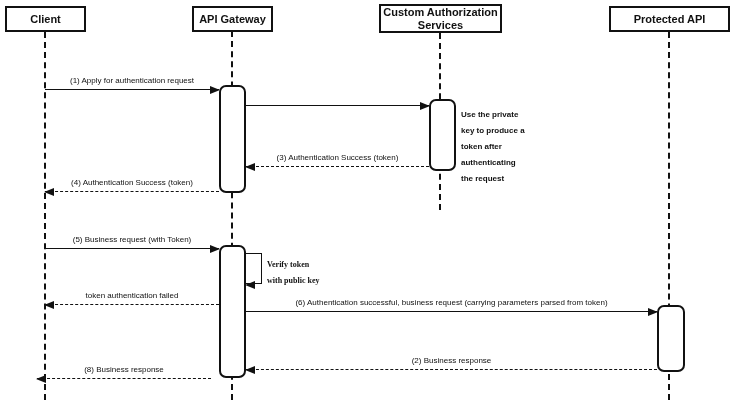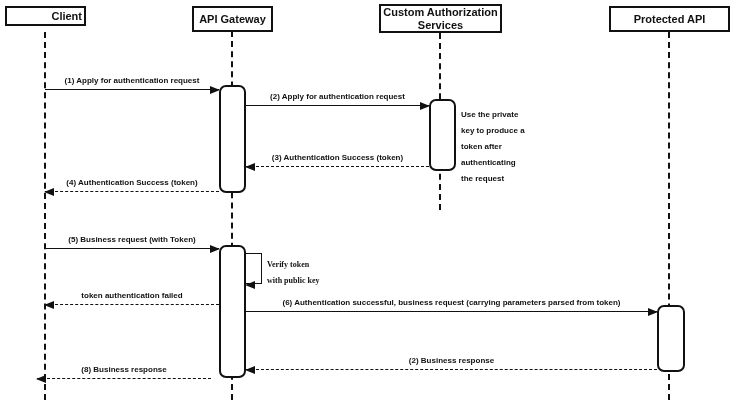--- a/index.html
+++ b/index.html
@@ -35,21 +35,21 @@
     justify-content: center;
     text-align: center;
     font-weight: bold;
     font-size: 11px;
     line-height: 13px;
     border: 2px solid #111111;
     background: #ffffff;
     z-index: 3;
     padding: 0 2px;
   }
-  #p-client { left: 5px;   top: 6px; width: 81px;  height: 20px; justify-content: flex-end; }
+  #p-client { left: 5px;   top: 6px; width: 81px;  height: 26px; }
   #p-gw     { left: 192px; top: 6px; width: 81px;  height: 26px; }
   #p-cas    { left: 379px; top: 4px; width: 123px; height: 29px; }
   #p-papi   { left: 609px; top: 6px; width: 121px; height: 26px; }
 
   
   .activation {
     position: absolute;
     border: 2px solid #111111;
     border-radius: 7px;
     background: #ffffff;
@@ -69,21 +69,21 @@
   }
   .msg-line.solid  { border-top: 1.5px solid  #111111; }
   .msg-line.dashed { border-top: 1.5px dashed #111111; }
   .msg-label {
     position: absolute;
     bottom: 5px;
     left: 50%;
     transform: translateX(-50%);
     white-space: nowrap;
     font-size: 8px;
-    font-weight: bold;
+    font-weight: normal;
     color: #111111;
   }
   .ah {
     position: absolute;
     width: 0; height: 0;
     bottom: -4px;
     border-top: 4.5px solid transparent;
     border-bottom: 4.5px solid transparent;
   }
   .ah-r { right: -1px; border-left: 10px solid #111111; }
@@ -158,21 +158,20 @@
     <span>Protected API</span>
   </div>
 
   <div class="msg" id="m1">
     <span class="msg-label">(1) Apply for authentication request</span>
     <div class="msg-line solid"></div>
     <div class="ah ah-r"></div>
   </div>
 
   <div class="msg" id="m2">
-    <span class="msg-label">(2) Apply for authentication request</span>
     <div class="msg-line solid"></div>
     <div class="ah ah-r"></div>
   </div>
 
   <div class="msg" id="m3">
     <span class="msg-label">(3) Authentication Success (token)</span>
     <div class="msg-line dashed"></div>
     <div class="ah ah-l"></div>
   </div>
 

